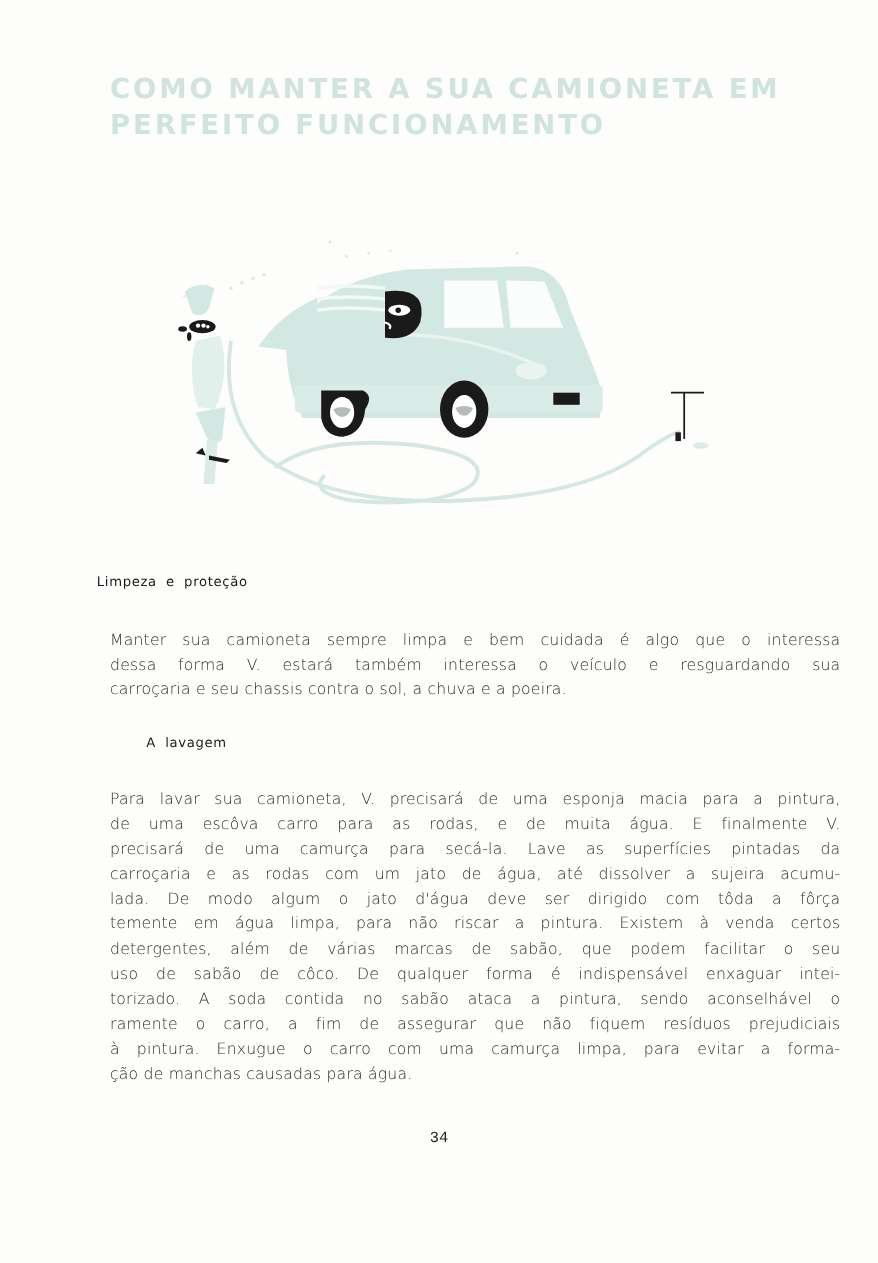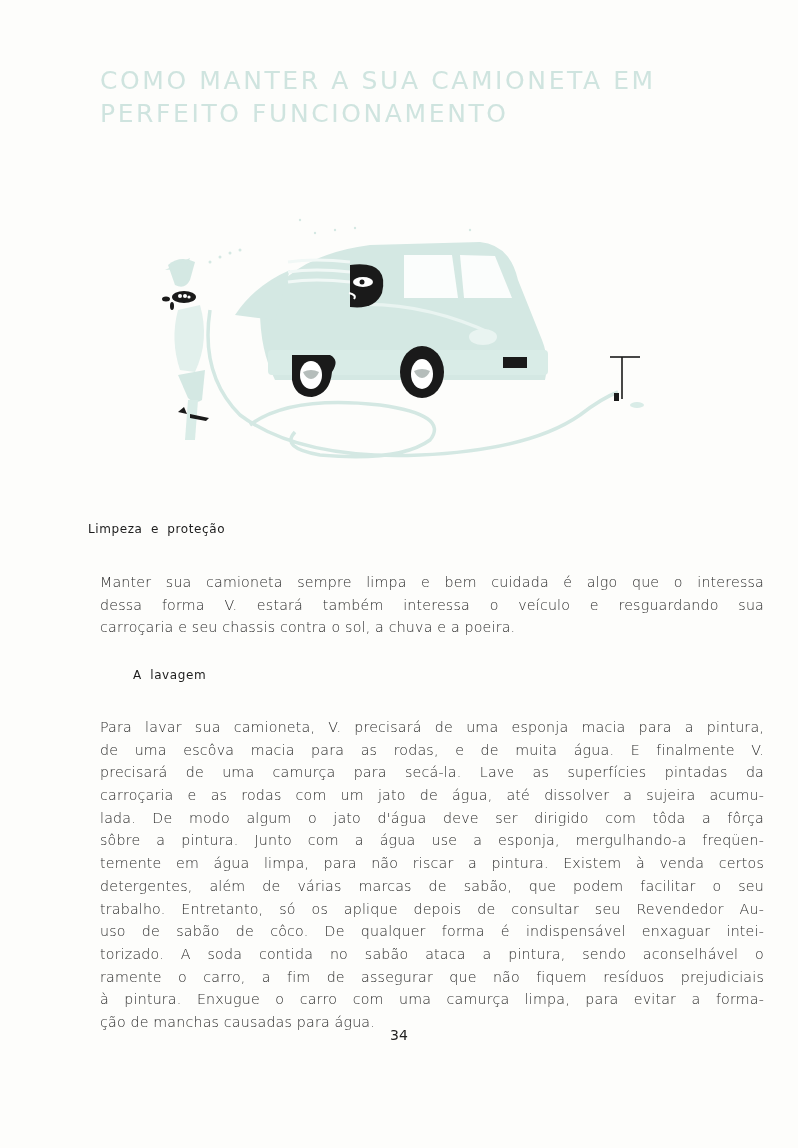--- a/index.html
+++ b/index.html
@@ -7,40 +7,40 @@
     width: 798px; height: 1148px;
     background: #fdfdfb;
     position: relative; overflow: hidden;
     font-family: "DejaVu Sans", sans-serif;
     color: #2a2a2a;
   }
   .page-title {
     position: absolute; left: 100px; top: 64px; width: 660px;
     font-family: "DejaVu Sans", sans-serif;
     font-size: 25px; line-height: 33px; letter-spacing: 2.6px;
-    color: #cfe4df; font-weight: normal; margin: 0;
+    color: #cfe4df; font-weight: bold; margin: 0;
   }
   .page-title span { display: block; white-space: nowrap; }
   .illustration { position: absolute; left: 140px; top: 200px; width: 560px; height: 290px; }
   .h2 {
     position: absolute; left: 88px; margin: 0;
     font-family: "DejaVu Sans", sans-serif; font-weight: normal;
     font-size: 12px; color: #1c1c1c; letter-spacing: 0.6px; word-spacing: 4px;
   }
   .para {
     position: absolute; left: 88px; width: 664px; margin: 12px;
     font-family: "DejaVu Sans", sans-serif;
     font-size: 14.2px; line-height: 22.7px; color: #2b2b2b;
     font-weight: 300; letter-spacing: 0.2px;
   }
   .para .line { display: block; text-align: justify; text-align-last: justify; white-space: nowrap; height: 22.7px; }
   .para .line.last { text-align-last: left; }
   .page-number {
     position: absolute; left: 0; width: 798px; top: 1027px;
-    text-align: center; font-size: 14px; color: #222;
+    text-align: center; font-size: 14px; color: #222; font-family: Liberation Mono, monospace;
   }
 </style>
 </head>
 <body>
 
 <h1 class="page-title">
   <span>COMO MANTER A SUA CAMIONETA EM</span>
   <span>PERFEITO FUNCIONAMENTO</span>
 </h1>
 
@@ -113,28 +113,26 @@
 <h2 class="h2" style="top:522px;">Limpeza e proteção</h2>
 <p class="para" style="top:559px;">
   <span class="line">Manter sua camioneta sempre limpa e bem cuidada é algo que o interessa</span>
   <span class="line">dessa forma V. estará também interessa o veículo e resguardando sua</span>
   <span class="line last">carroçaria e seu chassis contra o sol, a chuva e a poeira.</span>
 </p>
 
 <h2 class="h2" style="top:668px;margin-left:45px;">A lavagem</h2>
 <p class="para" style="top:704px;">
   <span class="line">Para lavar sua camioneta, V. precisará de uma esponja macia para a pintura,</span>
-  <span class="line">de uma escôva macia para as rodas, e de muita água. E finalmente V.</span>
+  <span class="line">de uma escôva carro para as rodas, e de muita água. E finalmente V.</span>
   <span class="line">precisará de uma camurça para secá-la. Lave as superfícies pintadas da</span>
   <span class="line">carroçaria e as rodas com um jato de água, até dissolver a sujeira acumu-</span>
   <span class="line">lada. De modo algum o jato d'água deve ser dirigido com tôda a fôrça</span>
-  <span class="line">sôbre a pintura. Junto com a água use a esponja, mergulhando-a freqüen-</span>
   <span class="line">temente em água limpa, para não riscar a pintura. Existem à venda certos</span>
   <span class="line">detergentes, além de várias marcas de sabão, que podem facilitar o seu</span>
-  <span class="line">trabalho. Entretanto, só os aplique depois de consultar seu Revendedor Au-</span>
   <span class="line">uso de sabão de côco. De qualquer forma é indispensável enxaguar intei-</span>
   <span class="line">torizado. A soda contida no sabão ataca a pintura, sendo aconselhável o</span>
   <span class="line">ramente o carro, a fim de assegurar que não fiquem resíduos prejudiciais</span>
   <span class="line">à pintura. Enxugue o carro com uma camurça limpa, para evitar a forma-</span>
   <span class="line last">ção de manchas causadas para água.</span>
 </p>
 
 <div class="page-number">34</div>
 
 </body></html>

